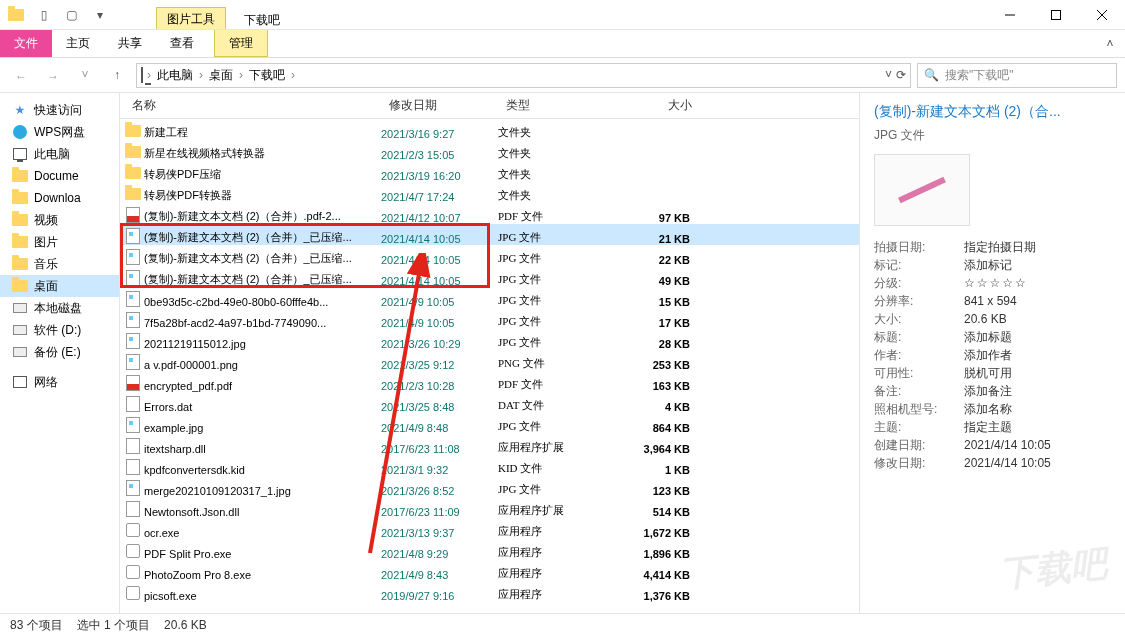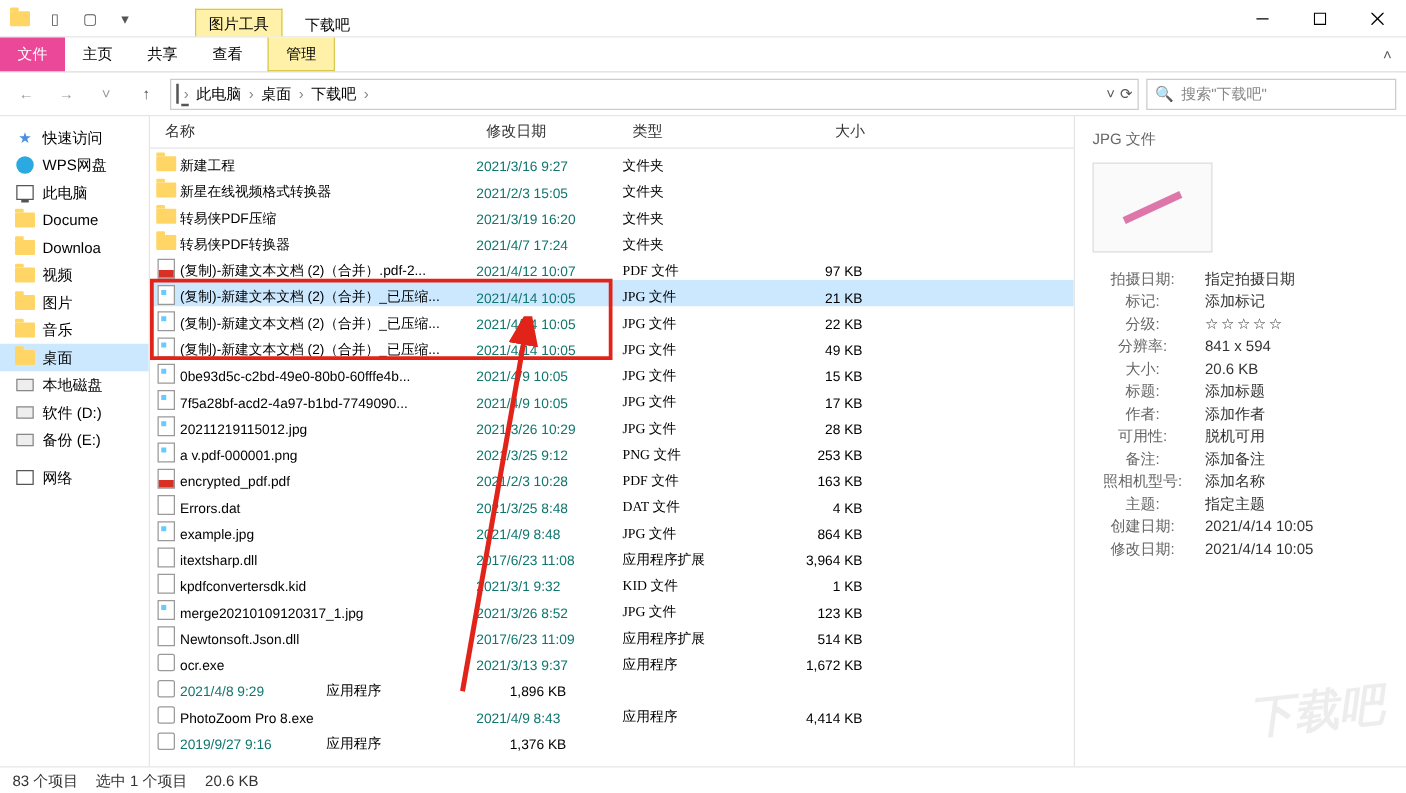--- a/index.html
+++ b/index.html
@@ -44,35 +44,35 @@
 .col-head { height:26px; display:flex; align-items:center; border-bottom:1px solid #e5e5e5; font-size:12px; color:#333; padding-left:4px; }
 .col-head .ch { padding:0 8px; }
 .ch.name{width:257px;} .ch.date{width:117px;} .ch.type{width:122px;} .ch.size{width:80px;text-align:right;}
 .rows { overflow-y:auto; flex:1; }
 .row { height:21px; display:flex; align-items:flex-end; font-size:11px; padding-left:4px; }
 .row.sel{background:#cce8ff;}
 .r-ico{width:18px;height:18px;flex:none;display:flex;align-items:center;justify-content:center;margin-right:2px;}
 .r-name{width:237px; white-space:nowrap; overflow:hidden; text-overflow:ellipsis; padding-right:6px;}
 .r-date{width:117px;color:#0f766e;}
 .r-type{width:122px;font-family:Liberation Serif, serif;}
-.r-size{width:80px;text-align:right;padding-right:10px;}
+.r-size{width:80px;text-align:right;padding-right:10px;font-weight:bold;}
 
 
 .red-box{position:absolute; left:0px; top:130px; width:370px; height:65px; border:3px solid #e2231a; pointer-events:none;}
 .arrow-overlay{position:absolute; left:120px; top:160px; pointer-events:none;}
 
 
 .details { width:265px; padding:10px 14px; font-size:12px; display:flex; flex-direction:column; gap:6px; }
 .d-title { color:#1979ca; font-size:14px; white-space:nowrap; overflow:hidden; text-overflow:ellipsis; }
 .d-sub { color:#666; font-size:12px; margin-bottom:4px; }
 .thumb { width:96px; height:72px; border:1px solid #ddd; background:#fafafa; display:flex; align-items:center; justify-content:center; margin-bottom:6px; position:relative;}
 .thumb::after{content:""; width:50px;height:6px;background:#d7a; transform:rotate(-25deg);}
 .stars{color:#bbb;letter-spacing:2px;}
 .d-row{display:flex; gap:10px; line-height:18px;}
-.d-lbl{width:80px; color:#666; text-align:center;}
+.d-lbl{width:80px; color:#666; text-align:left;}
 .d-val{color:#333;}
 
 
 .status { height:23px; border-top:1px solid #e5e5e5; display:flex; align-items:center; padding:0 10px; font-size:12px; gap:14px; color:#333; }
 
 
 .watermark{position:absolute; right:18px; bottom:40px; font-size:36px; color:rgba(0,0,0,0.07); font-style:italic; font-weight:bold; transform:rotate(-6deg); pointer-events:none;}
 
 
 .ico-folder{width:16px;height:12px;background:#ffd666;border-radius:1px;position:relative;}
@@ -428,55 +428,58 @@
           </span>
           <span class="r-name">ocr.exe</span>
           <span class="r-date">2021/3/13 9:37</span>
           <span class="r-type">应用程序</span>
           <span class="r-size">1,672 KB</span>
         </div>
         <div class="row">
           <span class="r-ico">
             <span class="ico-exe"></span>
           </span>
+          <span class="r-name">PDF Split Pro.exe</span>
           <span class="r-date">2021/4/8 9:29</span>
           <span class="r-type">应用程序</span>
           <span class="r-size">1,896 KB</span>
         </div>
         <div class="row">
           <span class="r-ico">
             <span class="ico-exe"></span>
           </span>
           <span class="r-name">PhotoZoom Pro 8.exe</span>
           <span class="r-date">2021/4/9 8:43</span>
           <span class="r-type">应用程序</span>
           <span class="r-size">4,414 KB</span>
         </div>
         <div class="row">
           <span class="r-ico">
             <span class="ico-exe"></span>
           </span>
+          <span class="r-name">picsoft.exe</span>
           <span class="r-date">2019/9/27 9:16</span>
           <span class="r-type">应用程序</span>
           <span class="r-size">1,376 KB</span>
         </div>
       </div>
 
     <div class="red-box"></div>
     <svg class="arrow-overlay" width="220" height="330">
       <defs>
           <marker id="ah" markerWidth="10" markerHeight="10" refX="2" refY="3" orient="auto">
         <path d="M0,0 L0,6 L8,3 z" fill="#e2231a"></path>
           </marker>
         </defs>
       <line x1="130" y1="300" x2="180" y2="15" stroke="#e2231a" stroke-width="4" marker-end="url(#ah)"></line>
     </svg>
   </div>
 
   <div class="details">
+    <div class="d-title">(复制)-新建文本文档 (2)（合...</div>
     <div class="d-sub">JPG 文件</div>
     <div class="thumb"></div>
     <div id="d-props">
         <div class="d-row">
           <span class="d-lbl">拍摄日期:</span>
           <span class="d-val">指定拍摄日期</span>
         </div>
         <div class="d-row">
           <span class="d-lbl">标记:</span>
           <span class="d-val">添加标记</span>

